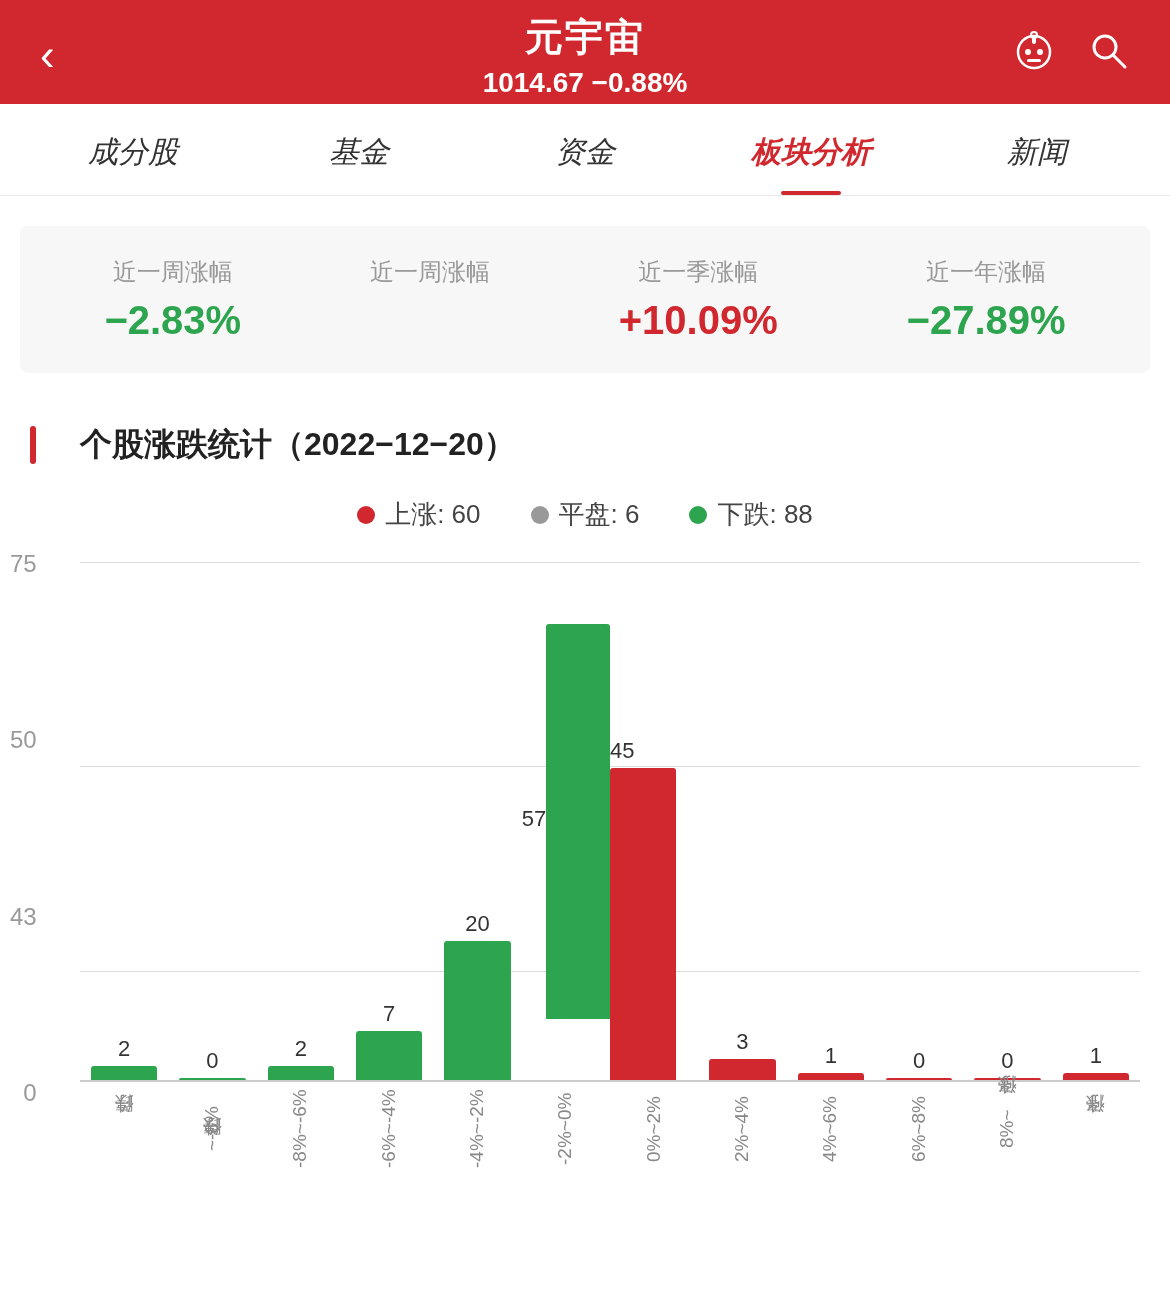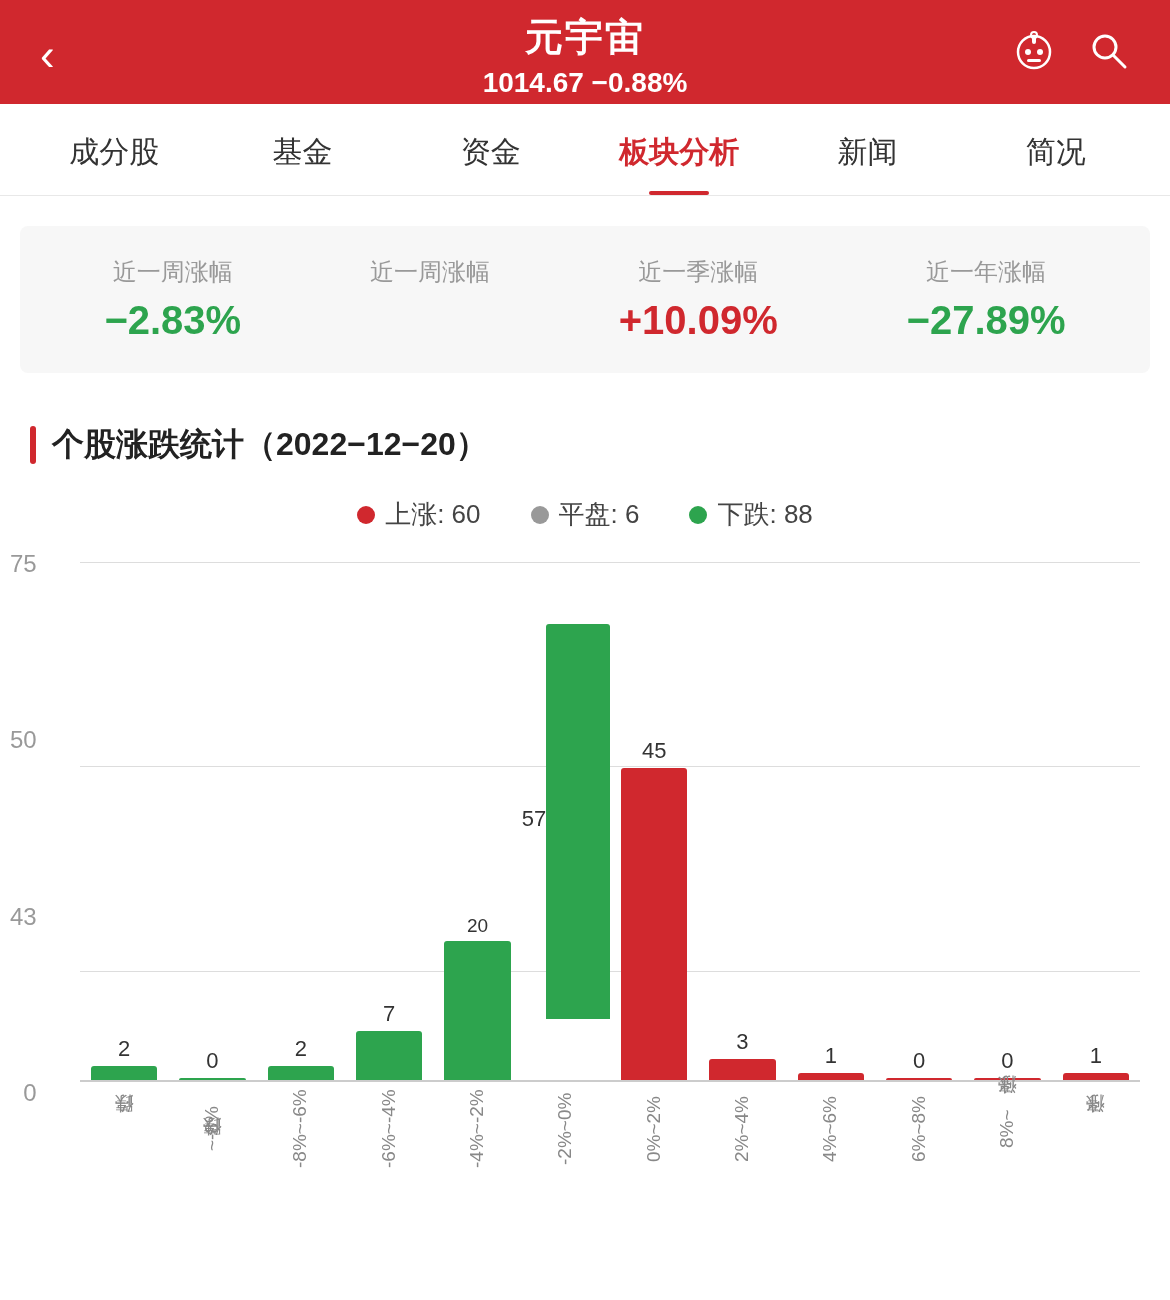--- a/index.html
+++ b/index.html
@@ -57,20 +57,21 @@
     }
     .nav-tab {
       flex: 1;
       text-align: center;
       padding: 28px 10px 22px;
       font-size: 30px;
       color: #333;
       cursor: pointer;
       position: relative;
       white-space: nowrap;
+      font-style: italic;
     }
     .nav-tab.active {
       color: #d0282e;
       font-weight: 600;
     }
     .nav-tab.active::after {
       content: '';
       position: absolute;
       bottom: 0;
       left: 50%;
@@ -106,20 +107,21 @@
     .perf-value.positive { color: #d0282e; }
 
     
     .section-title {
       display: flex;
       align-items: center;
       padding: 20px 30px 10px;
       font-size: 32px;
       font-weight: 600;
       color: #222;
+      gap: 28px;
     }
     .section-title-bar {
       width: 6px;
       height: 38px;
       background: #d0282e;
       border-radius: 3px;
       margin-right: 16px;
     }
 
     
@@ -194,21 +196,20 @@
     </span>
   </div>
 </div>
 
 <div class="nav-tabs">
   <div class="nav-tab">成分股</div>
   <div class="nav-tab">基金</div>
   <div class="nav-tab">资金</div>
   <div class="nav-tab active">板块分析</div>
   <div class="nav-tab">新闻</div>
-  <div class="nav-tab">简况</div>
 </div>
 
 <div class="perf-section">
   <div class="perf-item">
     <div class="perf-label">近一周涨幅</div>
     <div class="perf-value negative">−2.83%</div>
   </div>
   <div class="perf-item">
     <div class="perf-label">近一周涨幅</div>
   </div>
@@ -268,28 +269,28 @@
         </div>
         <div style="flex: 1 1 0%; display: flex; flex-direction: column; align-items: center; justify-content: flex-end; height: 100%; position: relative;">
           <div style="font-size: 22px; color: rgb(51, 51, 51); margin-bottom: 4px; font-weight: 500;">2</div>
           <div style="width: 75%; height: 14px; background: rgb(45, 164, 78); border-radius: 3px 3px 0px 0px;"></div>
         </div>
         <div style="flex: 1 1 0%; display: flex; flex-direction: column; align-items: center; justify-content: flex-end; height: 100%; position: relative;">
           <div style="font-size: 22px; color: rgb(51, 51, 51); margin-bottom: 4px; font-weight: 500;">7</div>
           <div style="width: 75%; height: 49px; background: rgb(45, 164, 78); border-radius: 3px 3px 0px 0px;"></div>
         </div>
         <div style="flex: 1 1 0%; display: flex; flex-direction: column; align-items: center; justify-content: flex-end; height: 100%; position: relative;">
-          <div style="font-size: 19px; color: rgb(51, 51, 51); margin-bottom: 4px; font-weight: 500;">20</div>
+          <div style="font-size: 22px; color: rgb(51, 51, 51); margin-bottom: 4px; font-weight: 500;">20</div>
           <div style="width: 75%; height: 139px; background: rgb(45, 164, 78); border-radius: 3px 3px 0px 0px;"></div>
         </div>
         <div style="flex: 1 1 0%; display: flex; flex-direction: row; align-items: center; justify-content: flex-end; height: 100%; position: relative;">
           <div style="font-size: 22px; color: rgb(51, 51, 51); margin-bottom: 4px; font-weight: 500;">57</div>
           <div style="width: 75%; height: 395px; background: rgb(45, 164, 78); border-radius: 3px 3px 0px 0px;"></div>
         </div>
-        <div style="flex: 1 1 0%; display: flex; flex-direction: column; align-items: center; justify-content: flex-end; height: 100%; position: relative;">
+        <div style="flex: 1 1 0%; display: flex; flex-direction: column; justify-content: flex-end; height: 100%; position: relative;">
           <div style="font-size: 22px; color: rgb(51, 51, 51); margin-bottom: 4px; font-weight: 500;">45</div>
           <div style="width: 75%; height: 312px; background: rgb(208, 40, 46); border-radius: 3px 3px 0px 0px;"></div>
         </div>
         <div style="flex: 1 1 0%; display: flex; flex-direction: column; align-items: center; justify-content: flex-end; height: 100%; position: relative;">
           <div style="font-size: 22px; color: rgb(51, 51, 51); margin-bottom: 4px; font-weight: 500;">3</div>
           <div style="width: 75%; height: 21px; background: rgb(208, 40, 46); border-radius: 3px 3px 0px 0px;"></div>
         </div>
         <div style="flex: 1 1 0%; display: flex; flex-direction: column; align-items: center; justify-content: flex-end; height: 100%; position: relative;">
           <div style="font-size: 22px; color: rgb(51, 51, 51); margin-bottom: 4px; font-weight: 500;">1</div>
           <div style="width: 75%; height: 7px; background: rgb(208, 40, 46); border-radius: 3px 3px 0px 0px;"></div>

